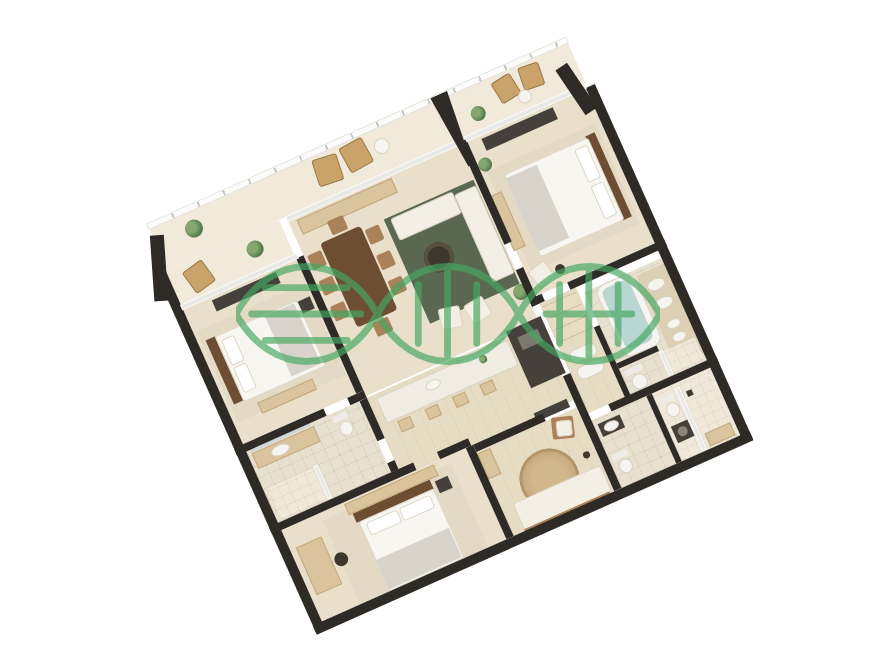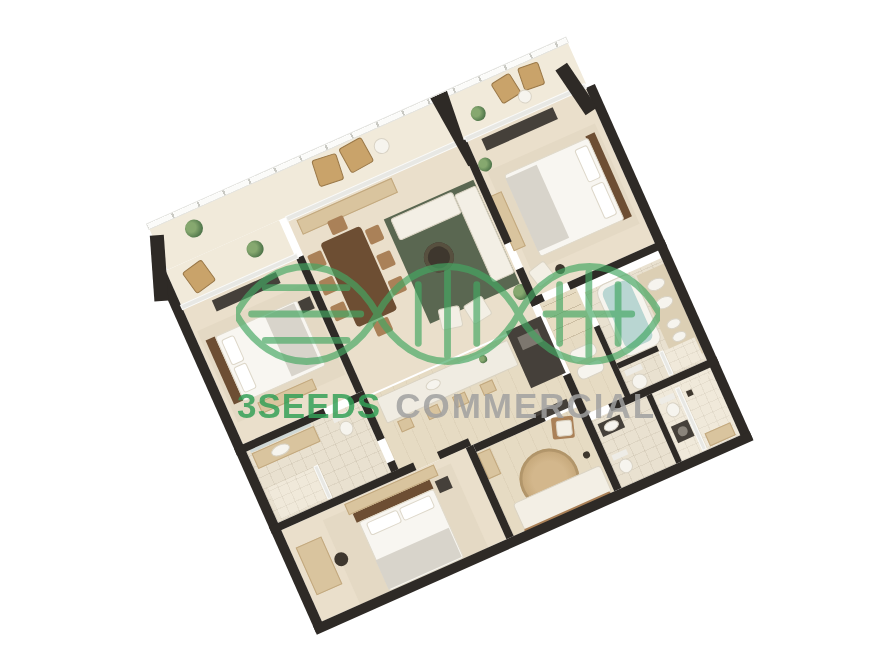--- a/index.html
+++ b/index.html
@@ -230,17 +230,14 @@
         <line x1="30" y1="92" x2="114" y2="92"></line>
         <line x1="187" y1="35" x2="187" y2="95"></line>
         <line x1="217" y1="22" x2="217" y2="108"></line>
         <line x1="247" y1="35" x2="247" y2="95"></line>
         <line x1="332" y1="35" x2="332" y2="95"></line>
         <line x1="362" y1="22" x2="362" y2="108"></line>
         <line x1="392" y1="35" x2="392" y2="95"></line>
         <line x1="318" y1="65" x2="406" y2="65"></line>
       </g>
     </svg>
-    <div class="wm-text">
-      <span class="wm-brand">3SEEDS</span><span class="wm-suffix">COMMERCIAL</span>
-    </div>
   </div>
 </div>
 
 </body></html>

